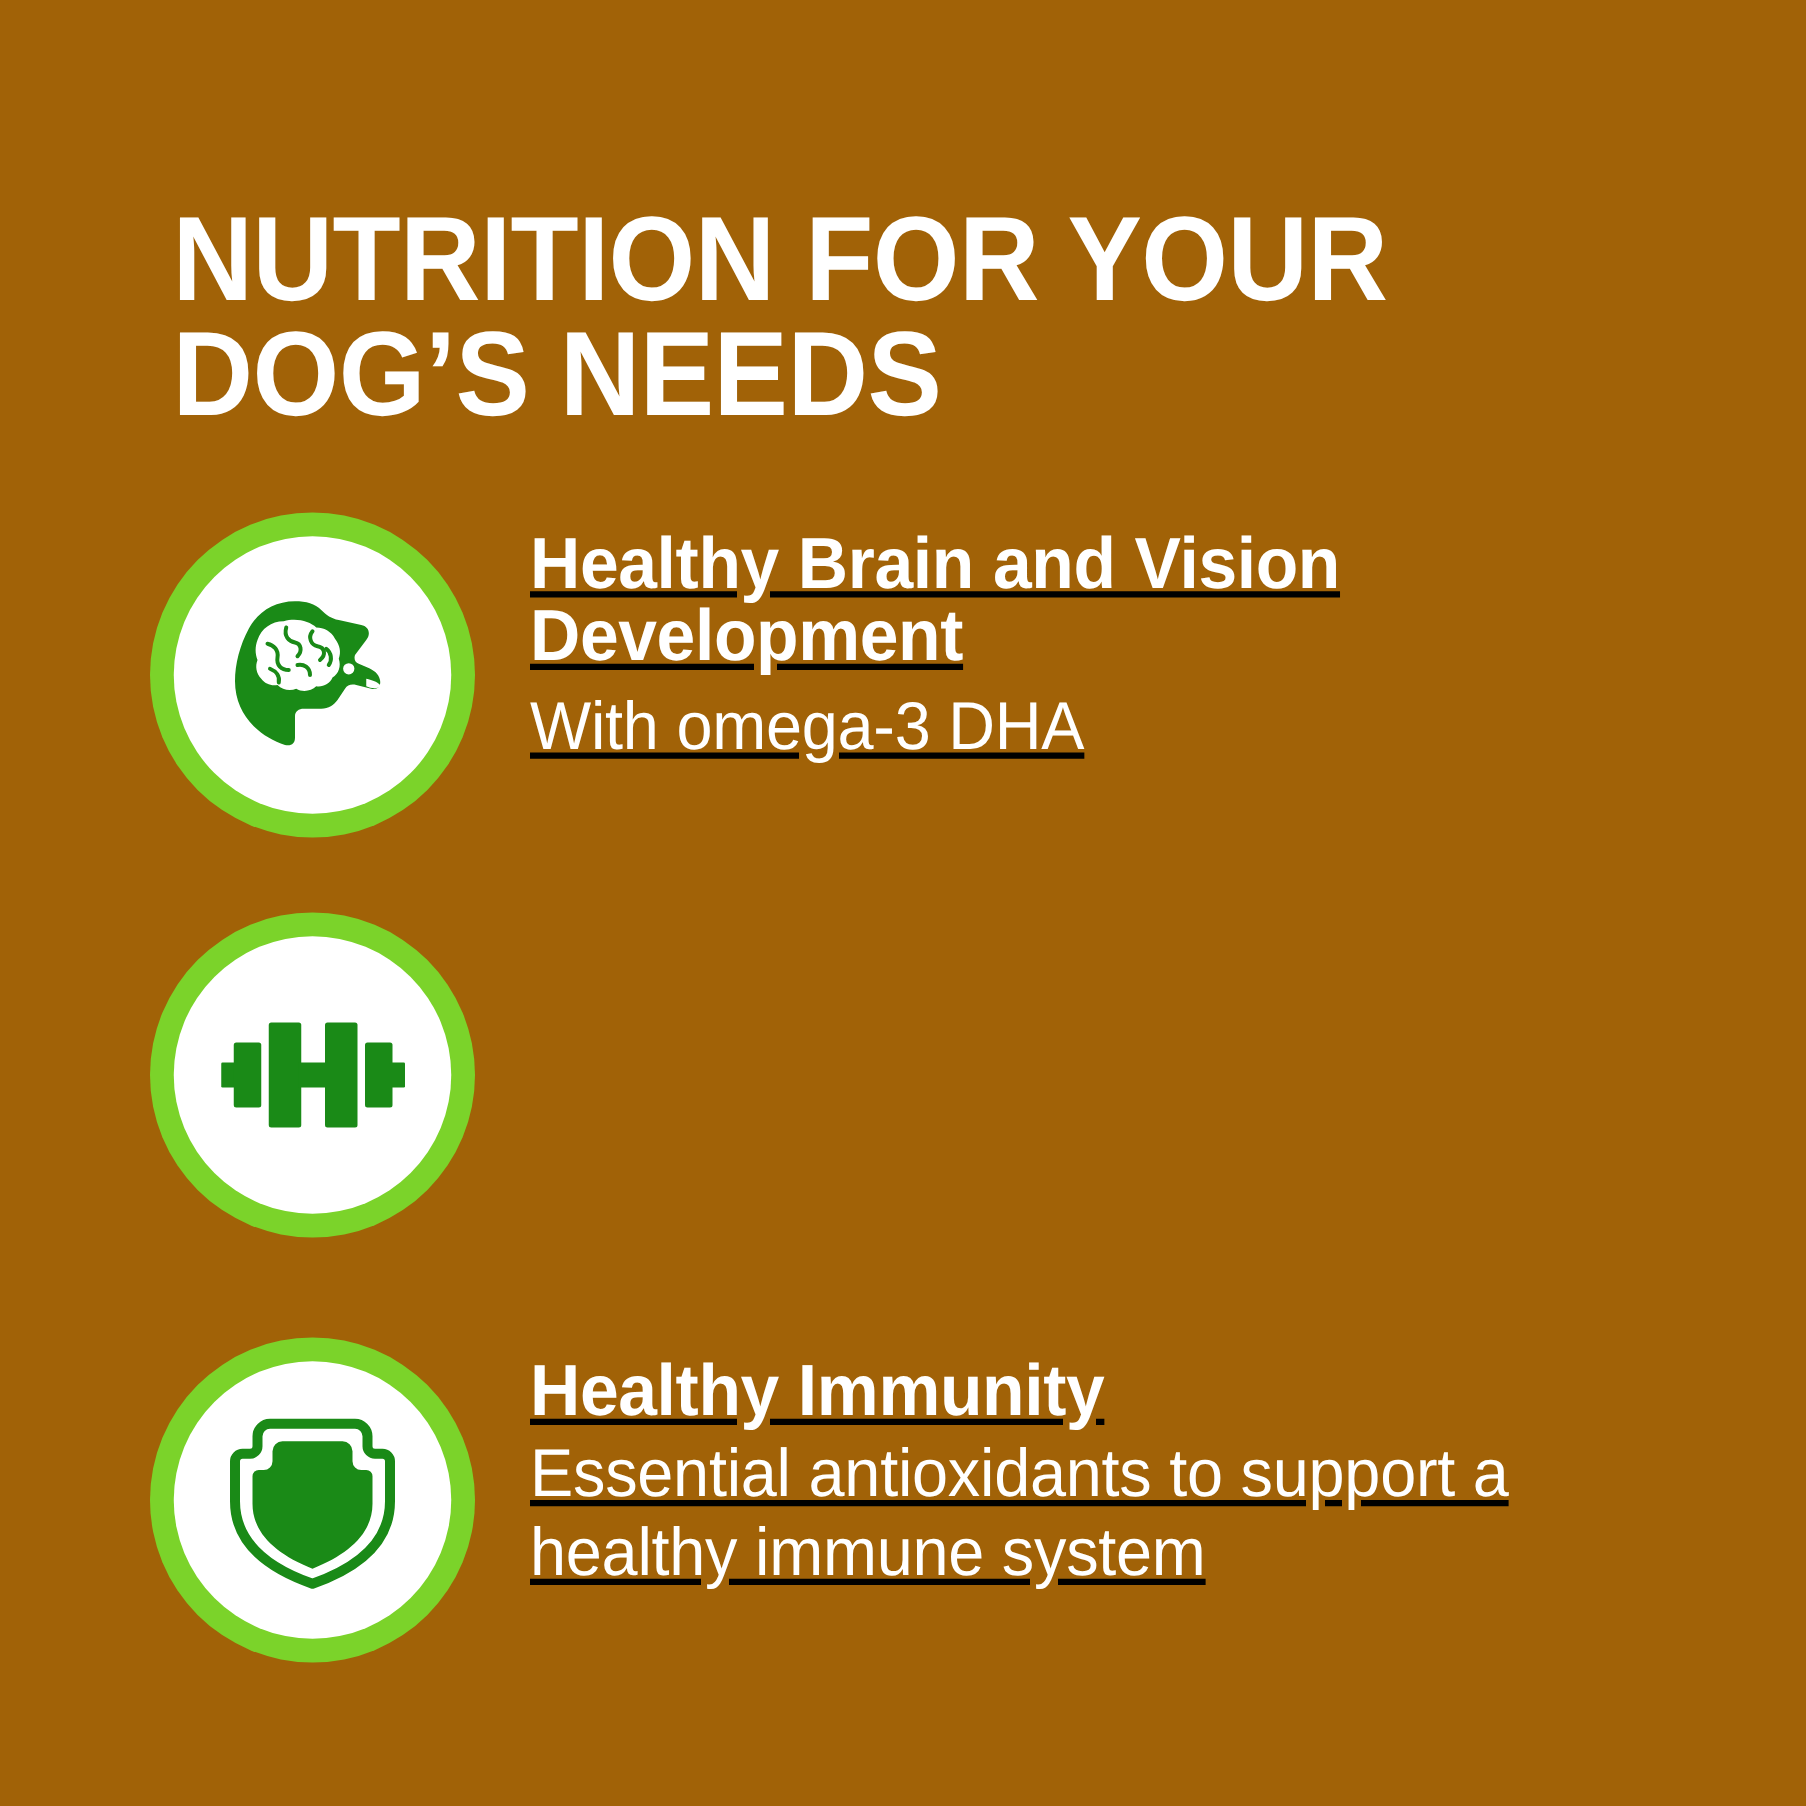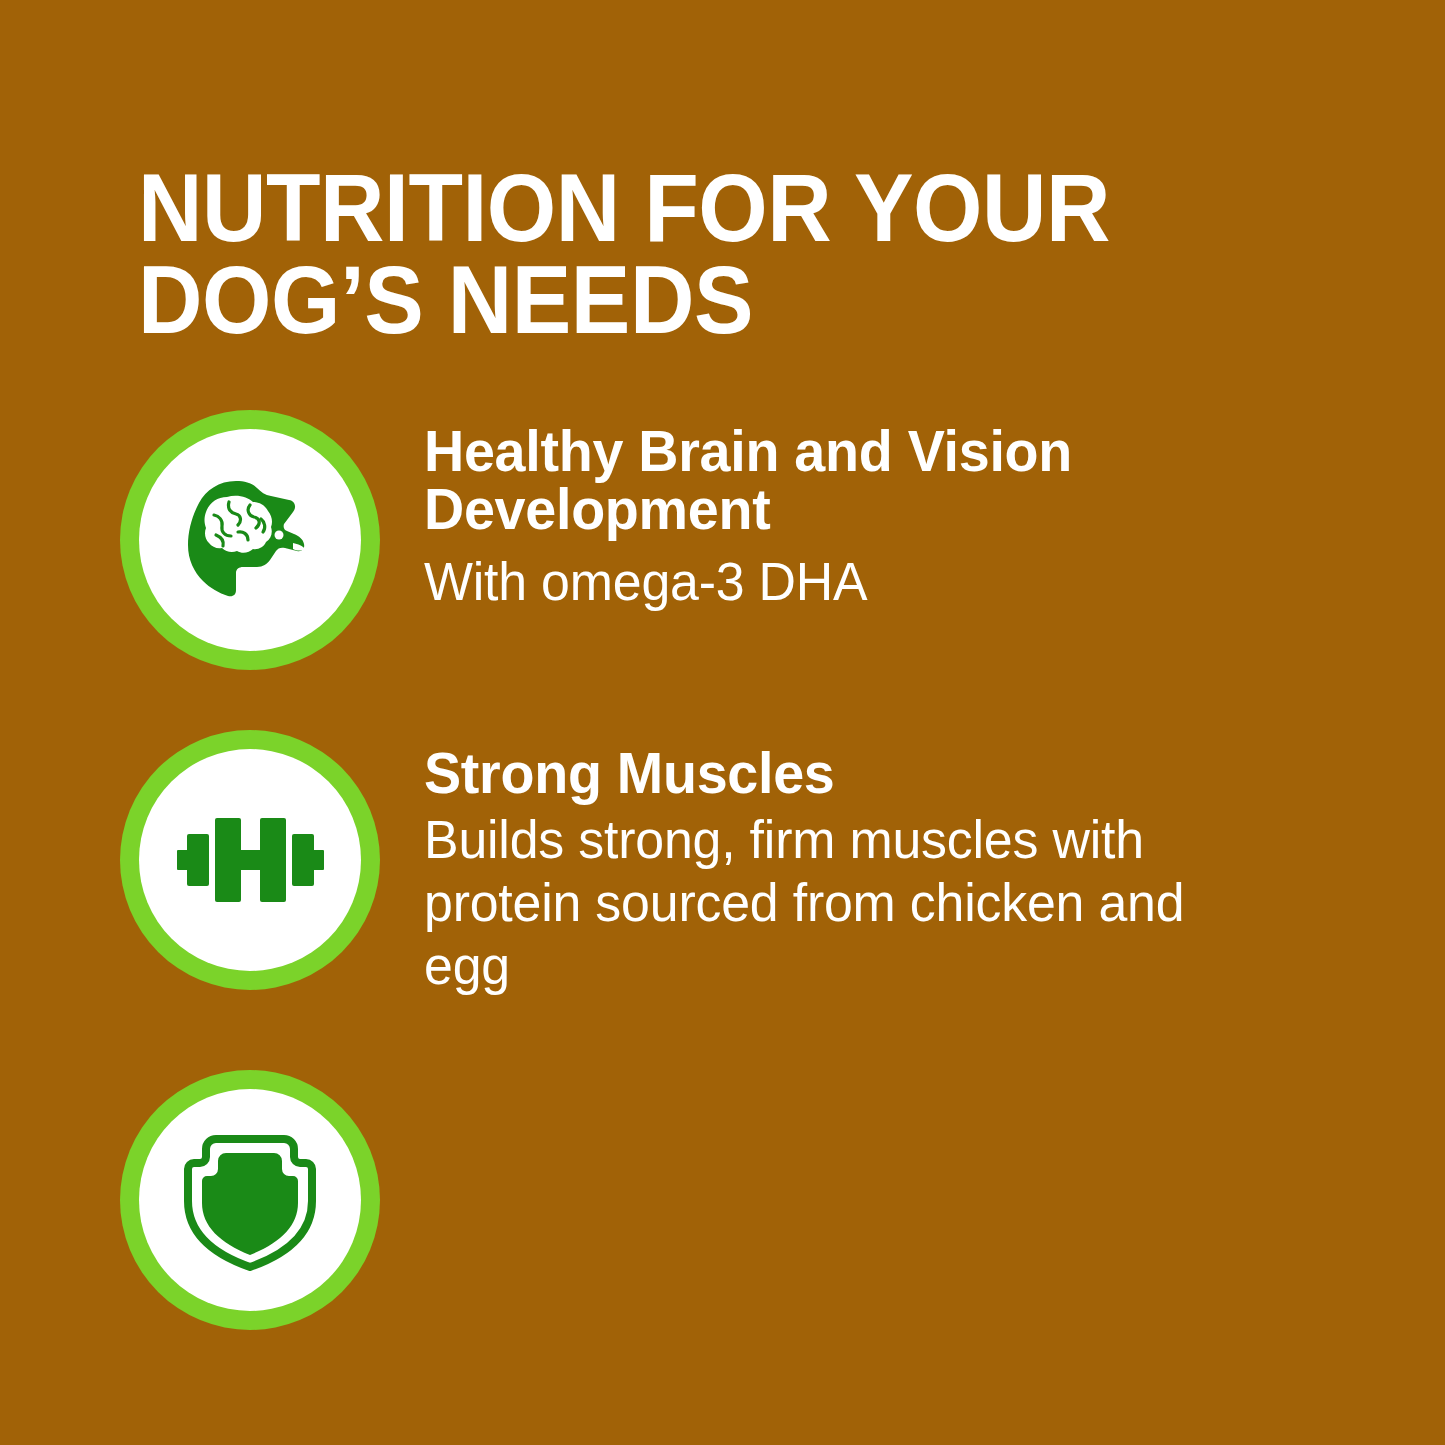--- a/index.html
+++ b/index.html
@@ -41,20 +41,21 @@
     transform-origin: left top;
     white-space: pre-line;
   }
 
   
   .features {
     position: absolute;
     left: 0;
     top: 400px;
     width: 1346px;
+    text-decoration: underline;
   }
 
   .feature {
     position: relative;
     display: flex;
     align-items: flex-start;
     padding-left: 120px;
   }
   .feature.row-1 { height: 330px; }
   .feature.row-2 { height: 340px; }
@@ -213,24 +214,20 @@
 
               <rect x="85" y="10" width="26" height="84" rx="2"></rect>
 
               <rect x="117" y="26" width="22" height="52" rx="2"></rect>
 
               <rect x="137" y="42" width="12" height="20" rx="1"></rect>
             </g>
           </svg>
         </div>
       </div>
-      <div class="feature-text">
-        <div class="feature-title">Strong Muscles</div>
-        <div class="feature-desc">Builds strong, firm muscles with protein sourced from chicken and egg</div>
-      </div>
     </div>
 
     <div class="feature row-3">
       <div class="icon-badge">
         <div class="disc">
           <svg width="136" height="146" viewBox="0 0 136 146" aria-hidden="true">
 
             <path fill="none" stroke="#1A8A17" stroke-width="8" stroke-linejoin="round" d="M34 12
                      L102 12
                      A10 10 0 0 1 112 22
@@ -260,16 +257,20 @@
                      C38 116 20 99 20 76
                      L20 54
                      A5 5 0 0 1 25 49
                      L29 49
                      A7 7 0 0 0 36 42
                      L36 34
                      A8 8 0 0 1 44 26 Z"></path>
           </svg>
         </div>
       </div>
+      <div class="feature-text">
+        <div class="feature-title">Healthy Immunity</div>
+        <div class="feature-desc">Essential antioxidants to support a healthy immune system</div>
+      </div>
     </div>
 
   </div>
 </div>
 
 </body></html>

